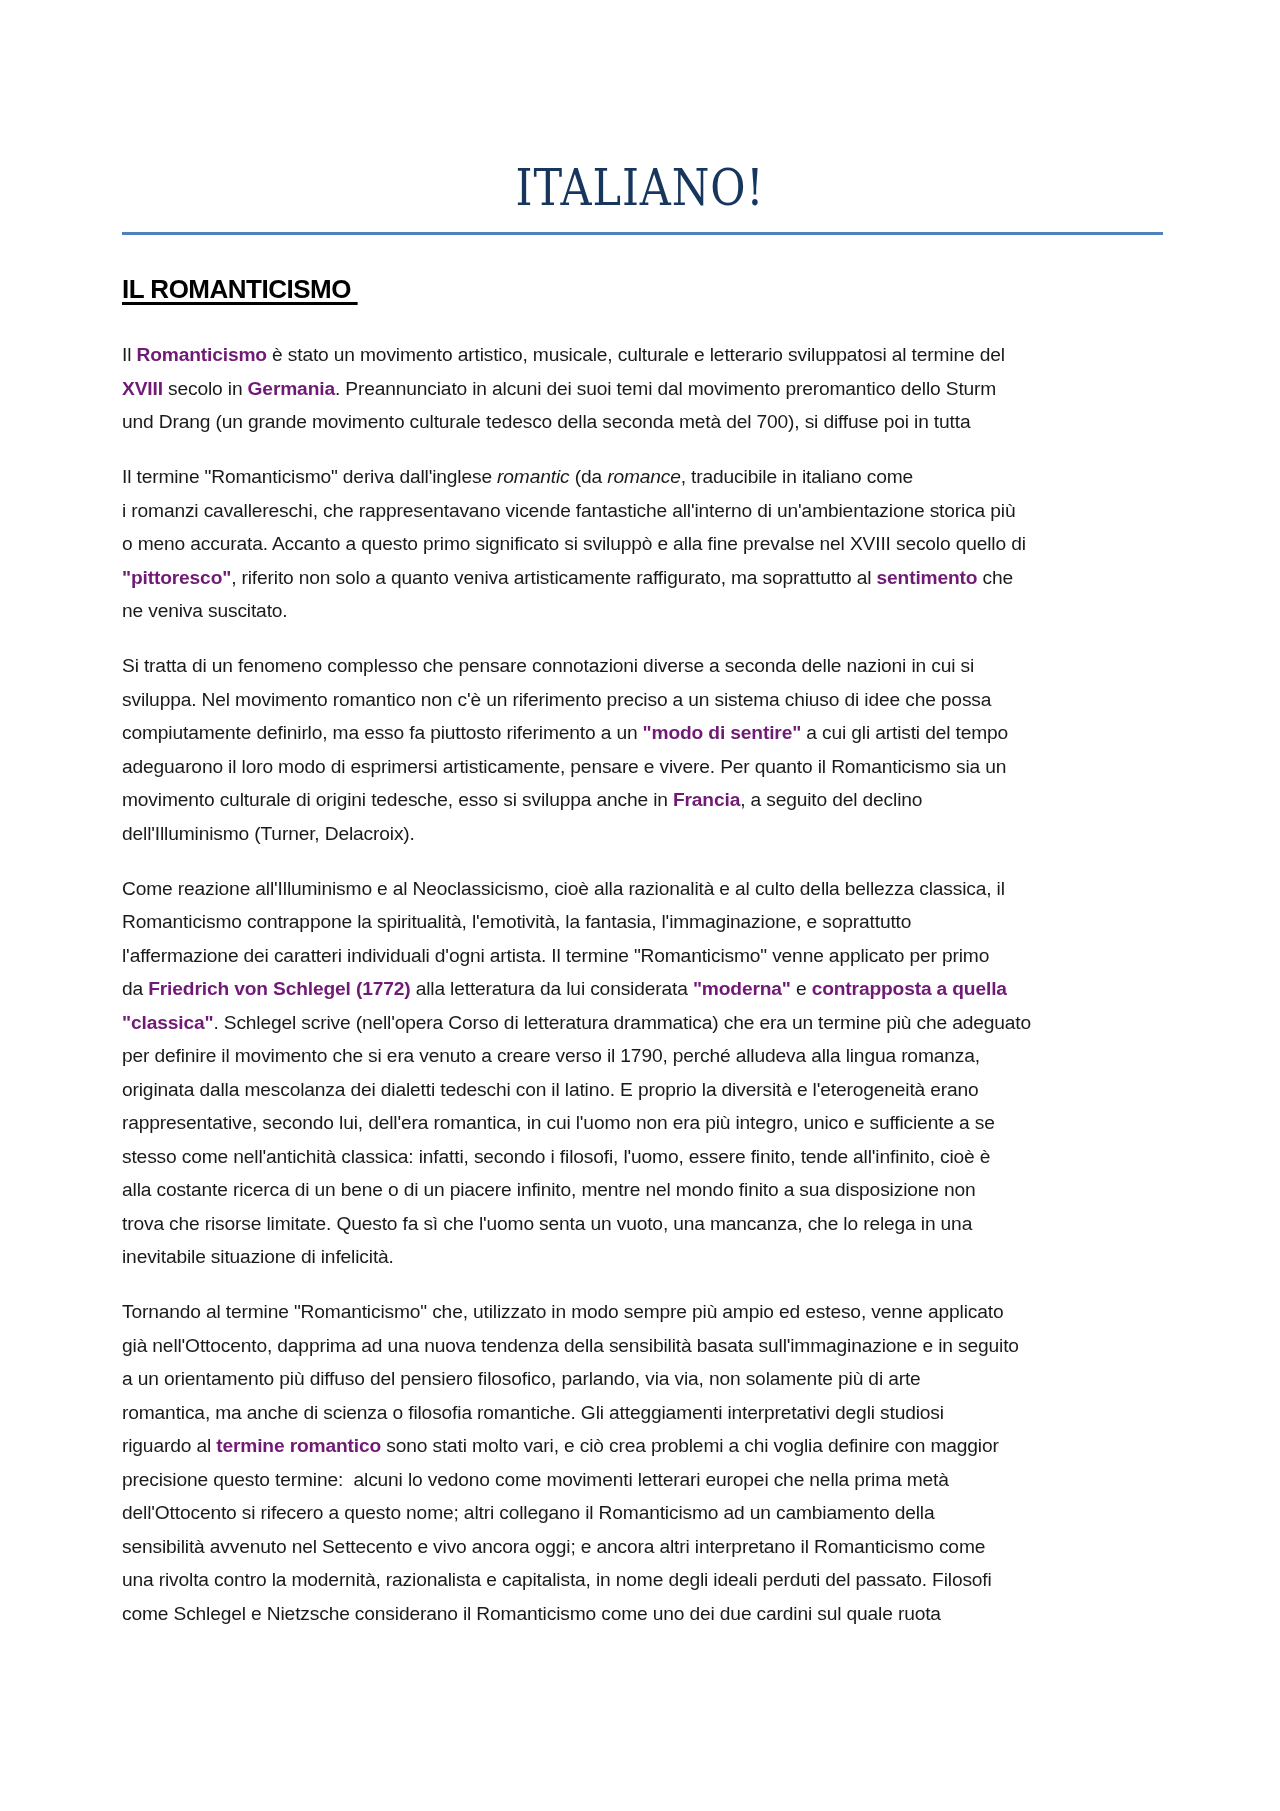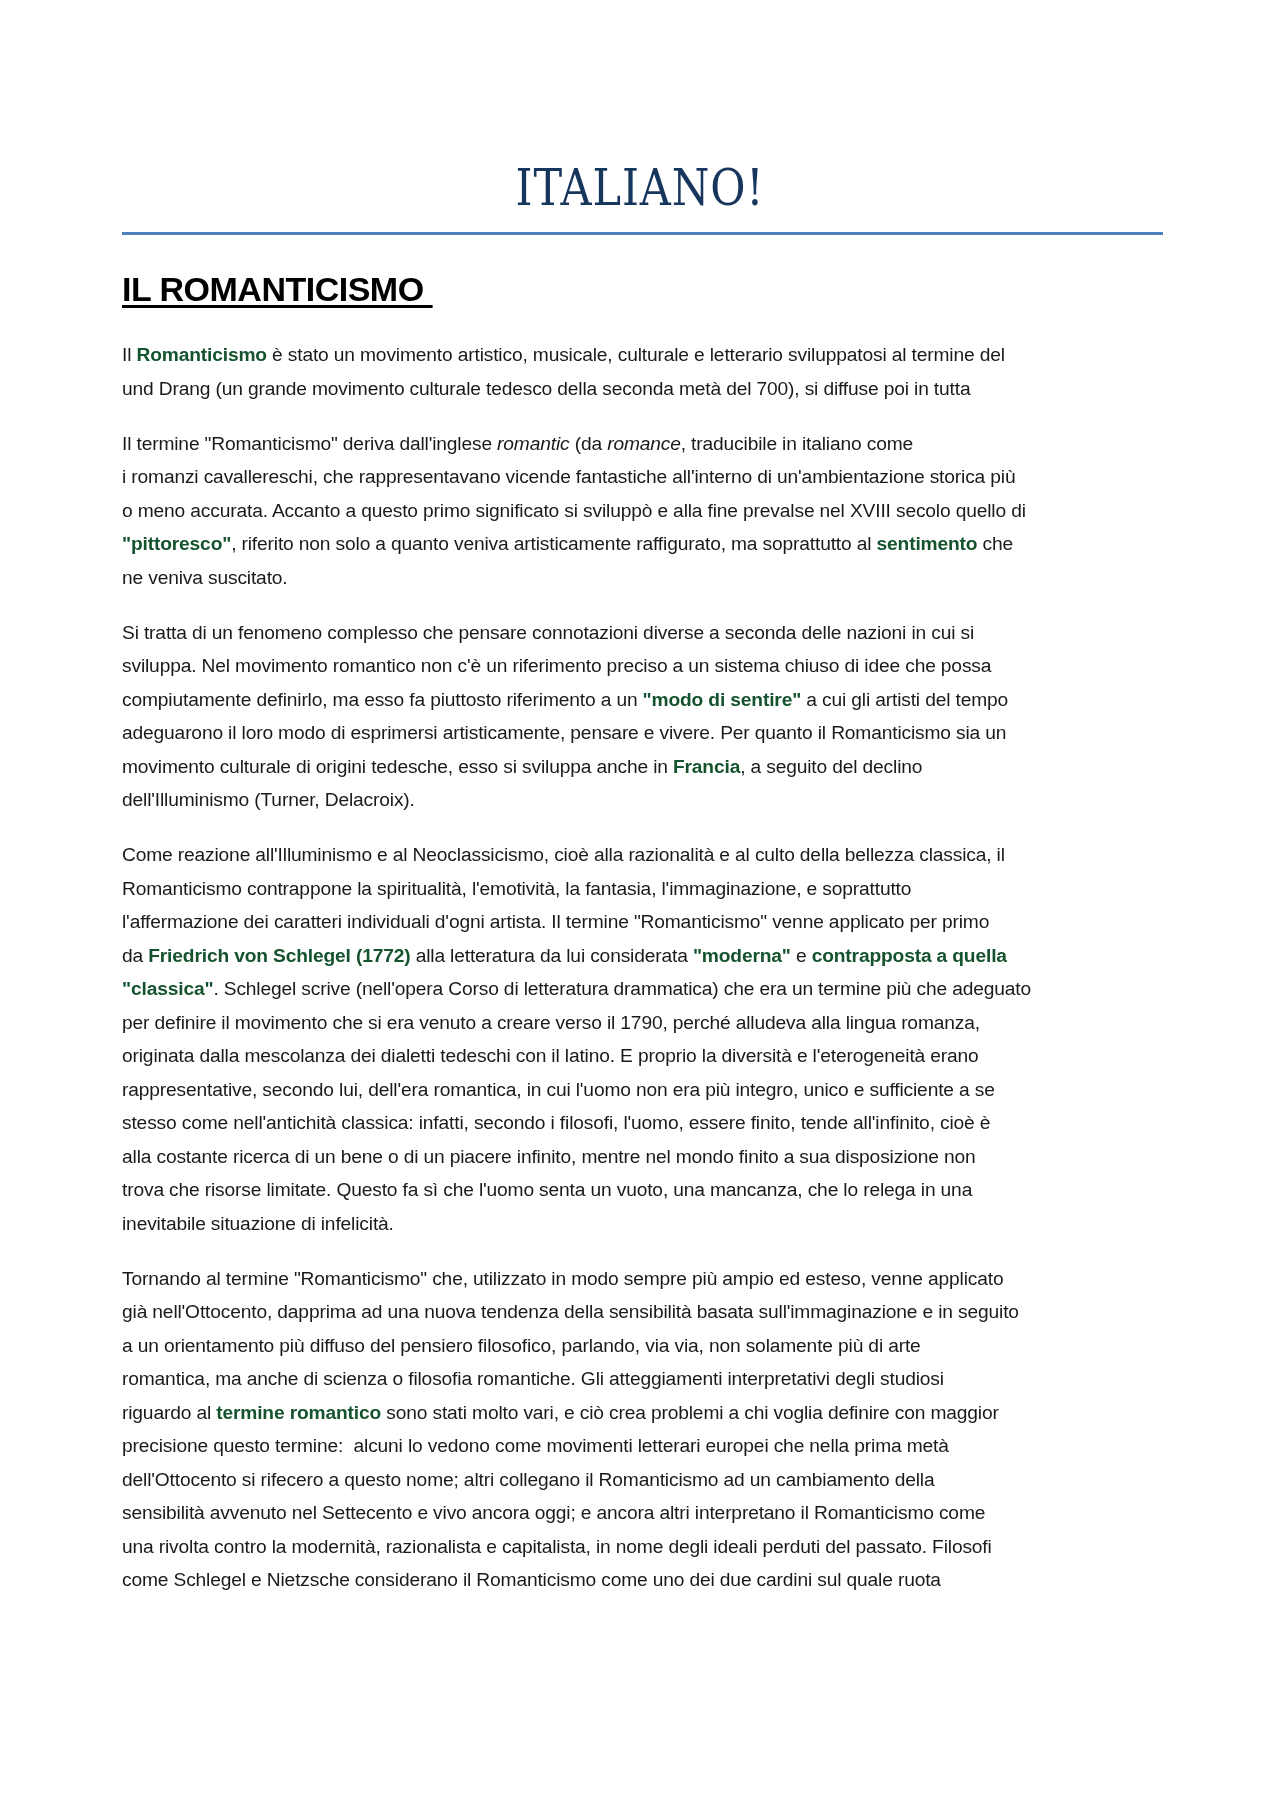--- a/index.html
+++ b/index.html
@@ -16,45 +16,46 @@
       letter-spacing: 1px;
       transform: scaleX(0.86); transform-origin: 640px 0;
     }
     .title-rule {
       position: absolute; left: 122px; top: 232px; width: 1041px; height: 3px;
       background: #4f81bd;
     }
     .heading {
       position: absolute; left: 122px; top: 272px;
       font-family: "Liberation Sans", sans-serif;
-      font-size: 34px; line-height: 34px; font-weight: bold; color: #000000;
+      font-size: 26px; line-height: 34px; font-weight: bold; color: #000000;
       text-decoration: underline; text-decoration-thickness: 3px; text-underline-offset: 4px;
       letter-spacing: -0.5px; white-space: pre;
     }
     .body {
       position: absolute; left: 122px; top: 338px; width: 1060px;
       font-family: "Liberation Sans", sans-serif;
       font-size: 19.2px; color: #1a1a1a;
       letter-spacing: -0.15px;
     }
     .para { margin: 0 0 21.5px 0; }
     .line { height: 33.5px; line-height: 33.5px; white-space: pre; }
-    .b { font-weight: bold; color: #14532d; }
+    .b { font-weight: bold; color: #701a75; }
     .i { font-style: italic; text-align: right; }
   </style>
 </head>
 <body>
 
 <div class="page">
   <div class="title">ITALIANO!</div>
   <div class="title-rule"></div>
   <div class="heading">IL ROMANTICISMO </div>
   <div class="body" id="doc-body">
       <div class="para">
         <div class="line"><span>Il </span><span class="b">Romanticismo</span><span> è stato un movimento artistico, musicale, culturale e letterario sviluppatosi al termine del</span></div>
+        <div class="line"><span class="b">XVIII</span><span> secolo in </span><span class="b">Germania</span><span>. Preannunciato in alcuni dei suoi temi dal movimento preromantico dello Sturm</span></div>
         <div class="line"><span>und Drang (un grande movimento culturale tedesco della seconda metà del 700), si diffuse poi in tutta</span></div>
       </div>
       <div class="para">
         <div class="line"><span>Il termine "Romanticismo" deriva dall'inglese </span><span class="i">romantic</span><span> (da </span><span class="i">romance</span><span>, traducibile in italiano come</span></div>
         <div class="line"><span>i romanzi cavallereschi, che rappresentavano vicende fantastiche all'interno di un'ambientazione storica più</span></div>
         <div class="line"><span>o meno accurata. Accanto a questo primo significato si sviluppò e alla fine prevalse nel XVIII secolo quello di</span></div>
         <div class="line"><span class="b">"pittoresco"</span><span>, riferito non solo a quanto veniva artisticamente raffigurato, ma soprattutto al </span><span class="b">sentimento</span><span> che</span></div>
         <div class="line"><span>ne veniva suscitato.</span></div>
       </div>
       <div class="para">

